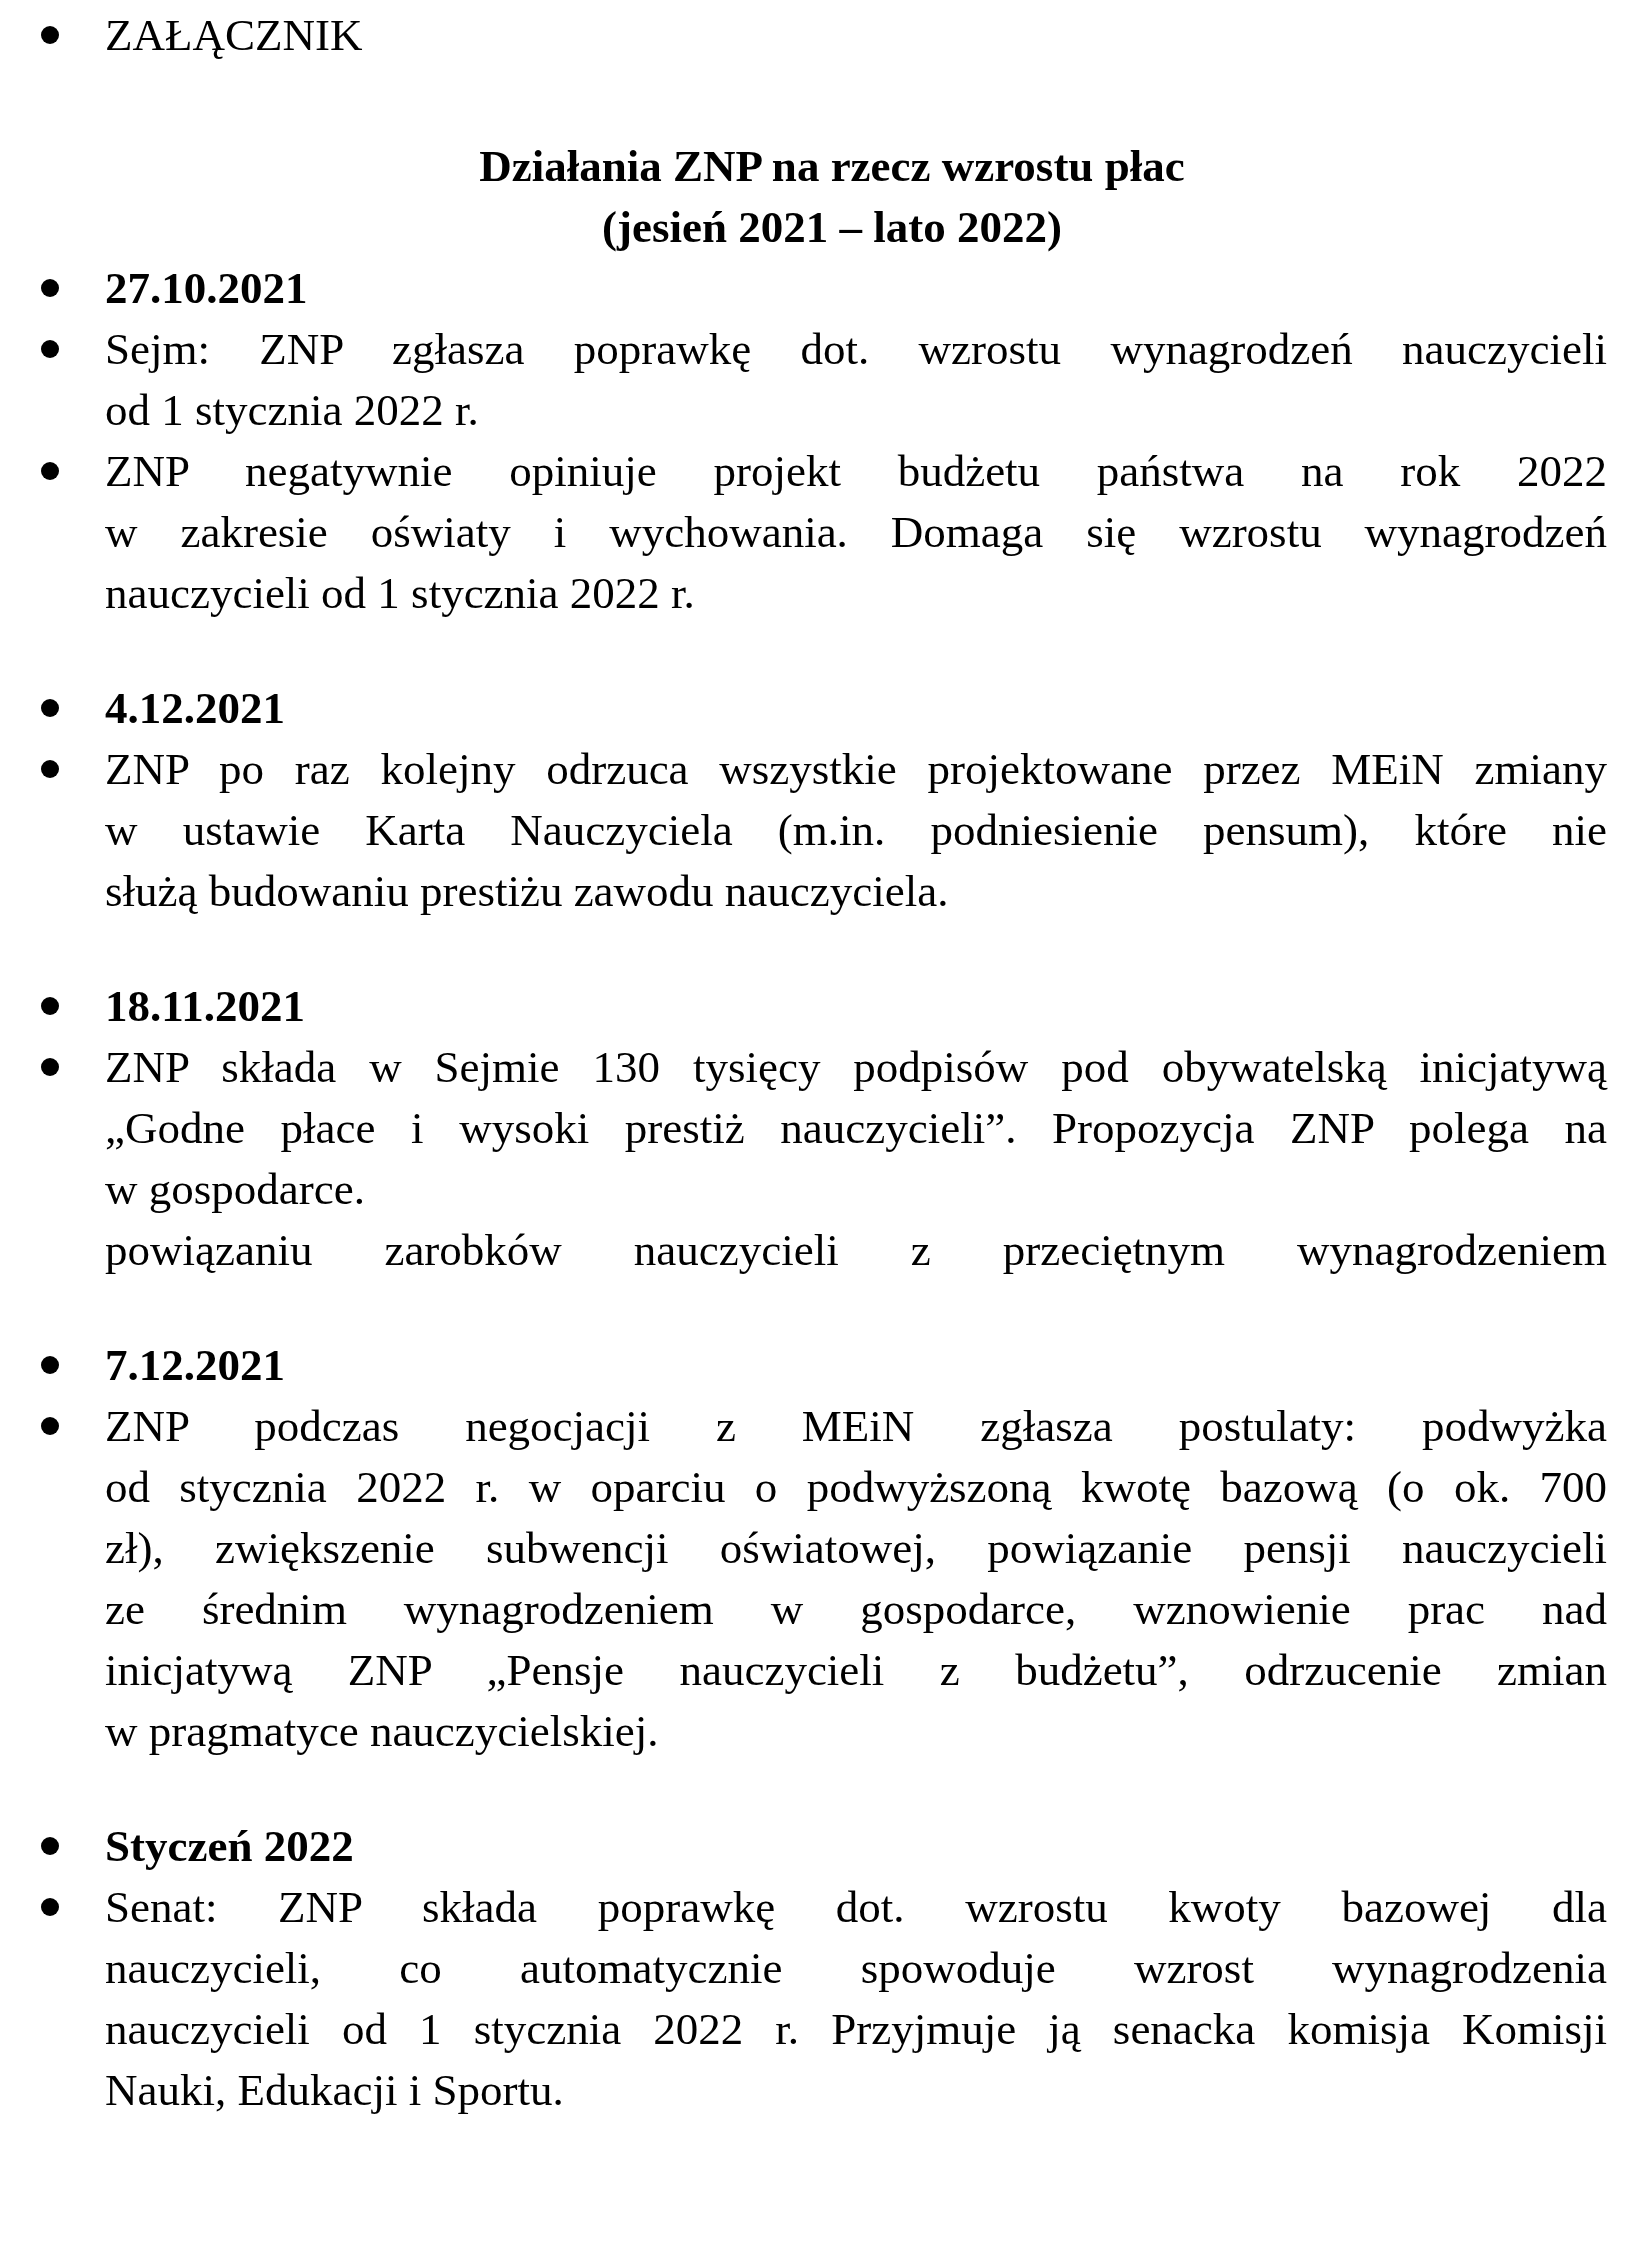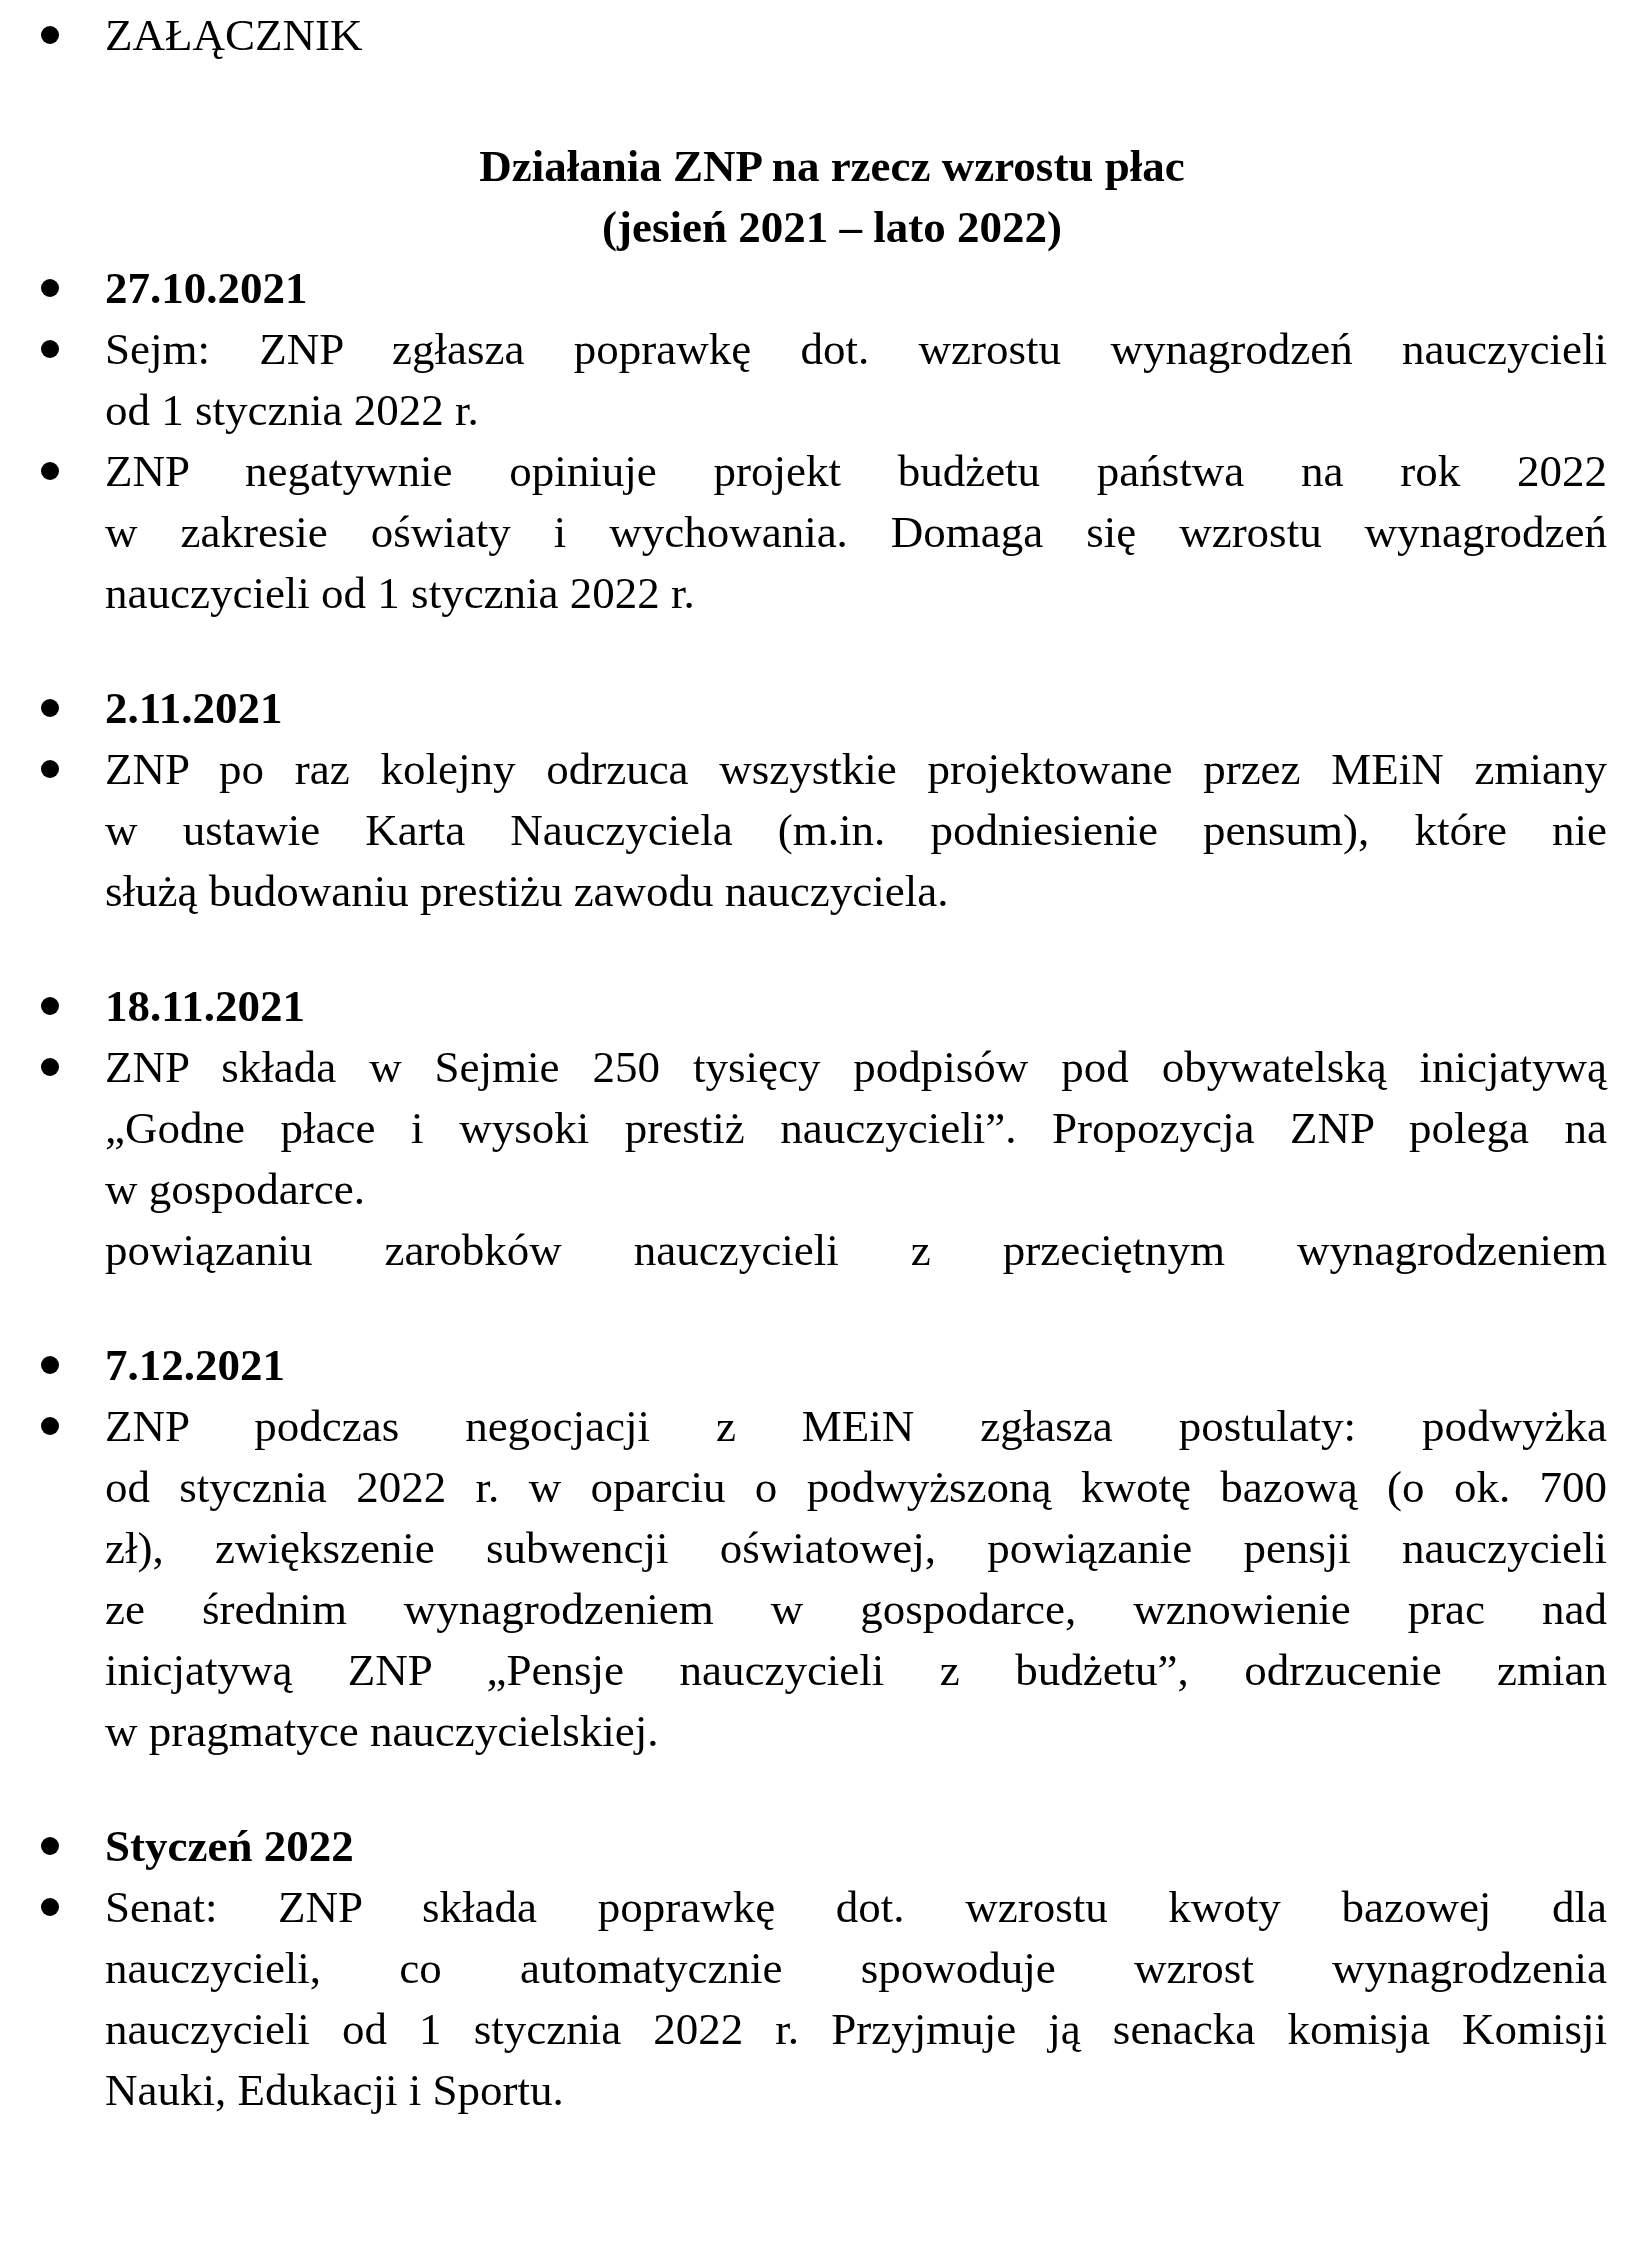--- a/index.html
+++ b/index.html
@@ -86,21 +86,21 @@
     <div class="text">
         <div class="tline fill">ZNP negatywnie opiniuje projekt budżetu państwa na rok 2022</div>
         <div class="tline fill">w zakresie oświaty i wychowania. Domaga się wzrostu wynagrodzeń</div>
         <div class="tline">nauczycieli od 1 stycznia 2022 r.</div>
       </div>
   </div>
 
   <div class="item date gap">
     <span class="bullet"></span>
     <div class="text">
-        <div class="tline">2.11.2021</div>
+        <div class="tline">4.12.2021</div>
       </div>
   </div>
 
   <div class="item para">
     <span class="bullet"></span>
     <div class="text">
         <div class="tline fill">ZNP po raz kolejny odrzuca wszystkie projektowane przez MEiN zmiany</div>
         <div class="tline fill">w ustawie Karta Nauczyciela (m.in. podniesienie pensum), które nie</div>
         <div class="tline">służą budowaniu prestiżu zawodu nauczyciela.</div>
       </div>
@@ -109,21 +109,21 @@
   <div class="item date gap">
     <span class="bullet"></span>
     <div class="text">
         <div class="tline">18.11.2021</div>
       </div>
   </div>
 
   <div class="item para">
     <span class="bullet"></span>
     <div class="text">
-        <div class="tline fill">ZNP składa w Sejmie 250 tysięcy podpisów pod obywatelską inicjatywą</div>
+        <div class="tline fill">ZNP składa w Sejmie 130 tysięcy podpisów pod obywatelską inicjatywą</div>
         <div class="tline fill">„Godne płace i wysoki prestiż nauczycieli”. Propozycja ZNP polega na</div>
         <div class="tline">w gospodarce.</div>
         <div class="tline fill">powiązaniu zarobków nauczycieli z przeciętnym wynagrodzeniem</div>
       </div>
   </div>
 
   <div class="item date gap">
     <span class="bullet"></span>
     <div class="text">
         <div class="tline">7.12.2021</div>

